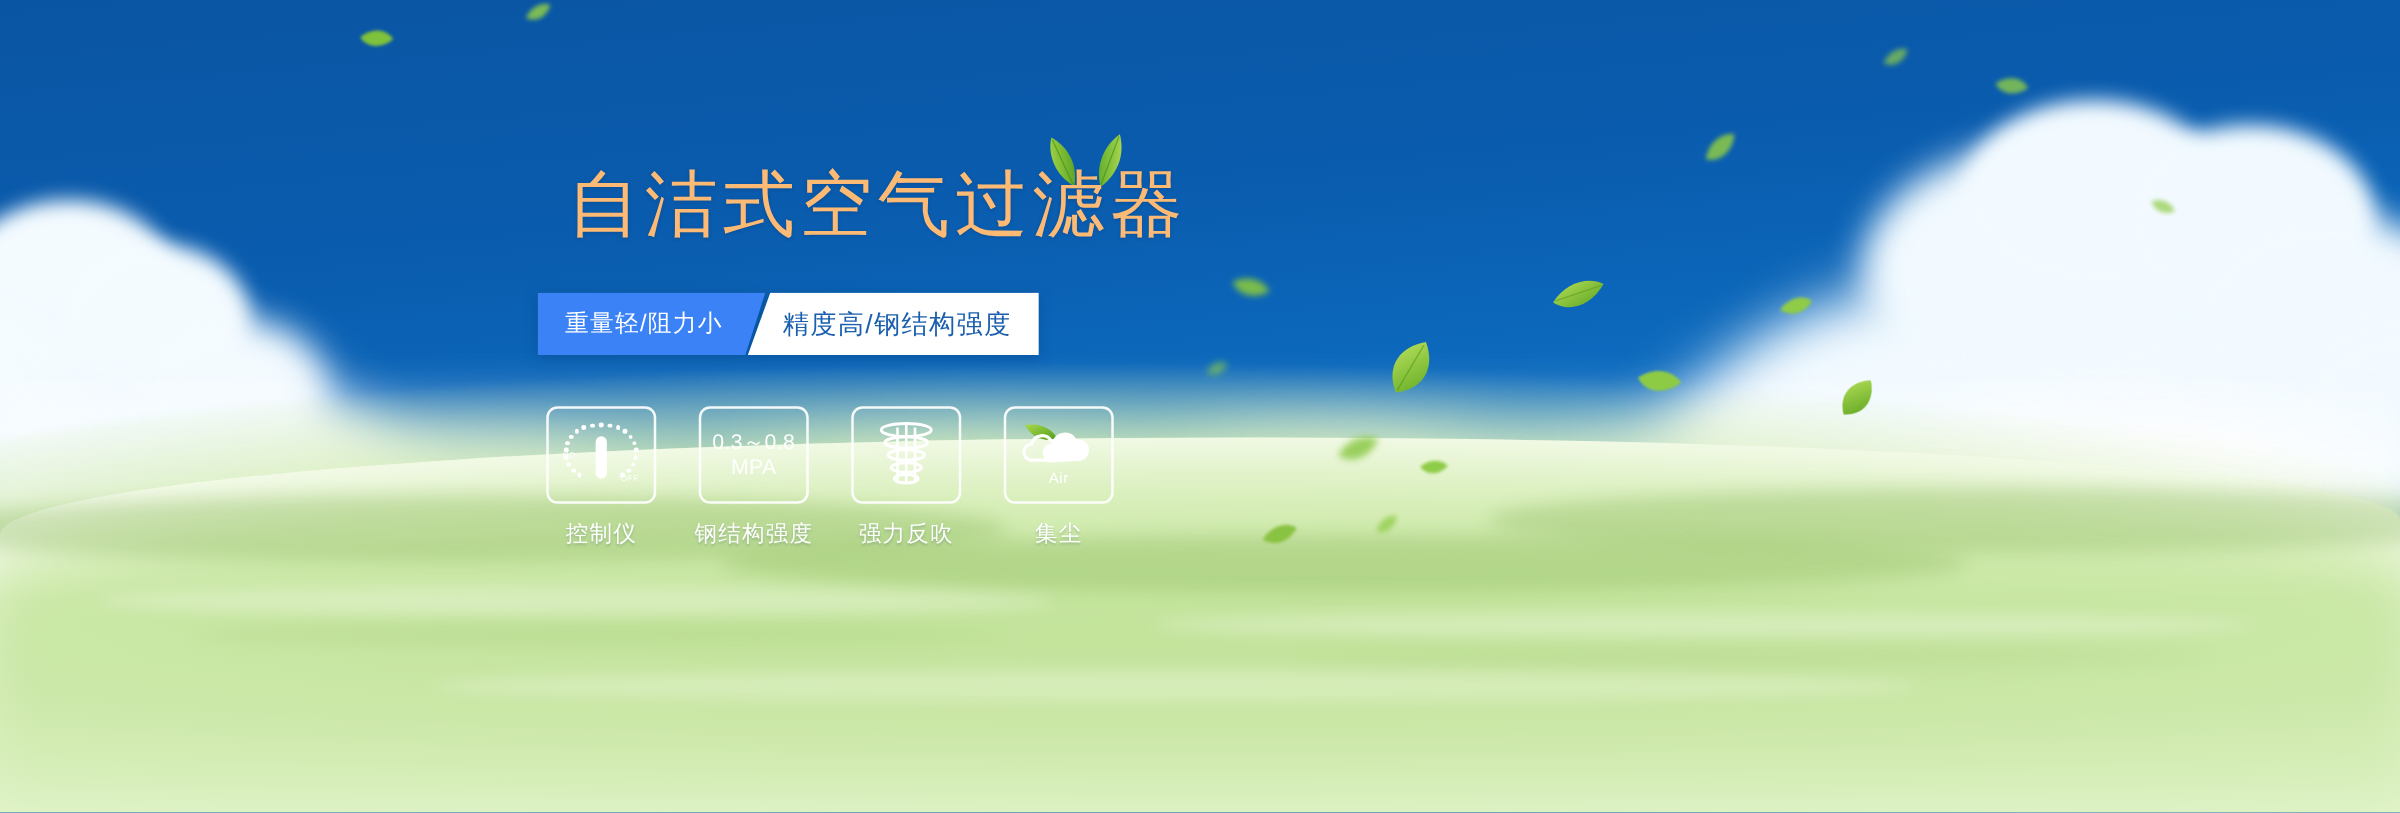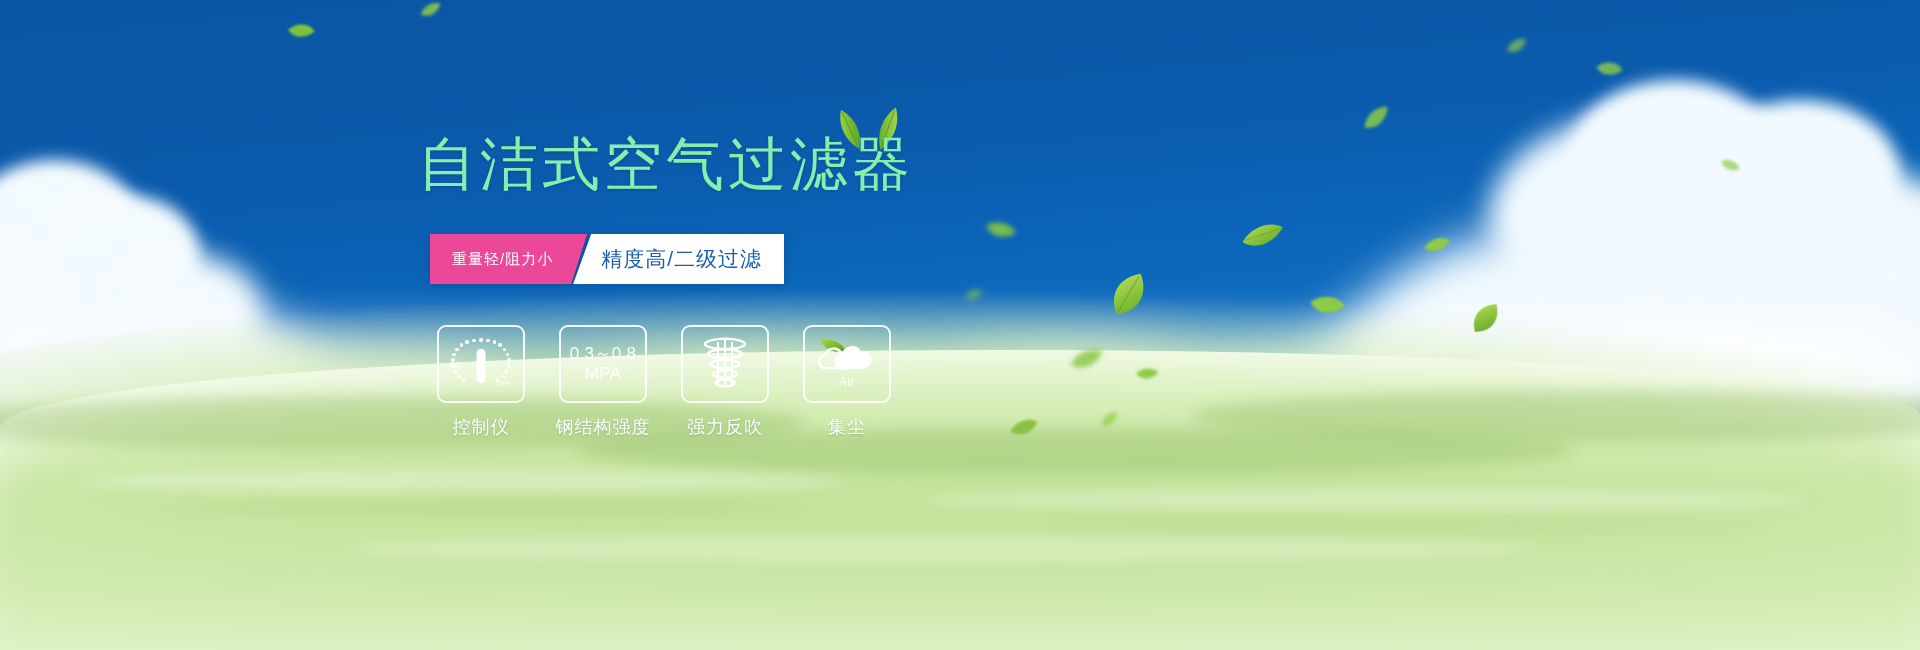--- a/index.html
+++ b/index.html
@@ -67,35 +67,35 @@
   }
 
   
   .leaf{position:absolute;}
   .leaf svg{display:block;width:100%;height:100%;}
 
   
   .content{position:absolute;left:0;top:0;width:1920px;height:650px;}
 
   .title{
-    position:absolute;left:418px;top:134px;
-    font-size:58px;line-height:1.05;color:#86efac;
+    position:absolute;left:454px;top:134px;
+    font-size:58px;line-height:1.05;color:#fdba74;
     letter-spacing:4px;font-weight:400;
     text-shadow:0 1px 3px rgba(0,40,90,.25);
     white-space:nowrap;
   }
 
   .subbar{
     position:absolute;left:430px;top:234px;height:50px;display:flex;align-items:stretch;
     filter:drop-shadow(0 2px 5px rgba(0,35,80,.25));
   }
   .sub-a{
-    background:#ec4899;color:#ffffff;
+    background:#3b82f6;color:#ffffff;
     display:flex;align-items:center;justify-content:center;
-    padding:0 20px 0 22px;font-size:15px;letter-spacing:1px;
+    padding:0 20px 0 22px;font-size:19px;letter-spacing:1px;
     clip-path:polygon(0 0,100% 0,calc(100% - 16px) 100%,0 100%);
     padding-right:34px;
   }
   .sub-b{
     background:#ffffff;color:#1a5fae;
     display:flex;align-items:center;justify-content:center;
     padding:0 22px 0 28px;font-size:21px;letter-spacing:1px;
     margin-left:-14px;
     clip-path:polygon(18px 0,100% 0,100% 100%,0 100%);
   }
@@ -315,21 +315,21 @@
         <path d="M0 10 C9 -1 22 -2 28 4 C20 15 8 17 0 10 Z" fill="#8ac241"></path>
       </svg>
   </div>
 
   <div class="content">
 
     <div class="title">自洁式空气过滤器</div>
 
     <div class="subbar">
       <div class="sub-a">重量轻/阻力小</div>
-      <div class="sub-b">精度高/二级过滤</div>
+      <div class="sub-b">精度高/钢结构强度</div>
     </div>
 
     <div class="features">
 
       <div class="feature">
         <div class="fbox">
           <div class="gauge">
             <div class="dot" style="left:26px;top:1px;"></div>
             <div class="dot" style="left:33px;top:1.6px;"></div>
             <div class="dot" style="left:39.6px;top:3.3px;"></div>

